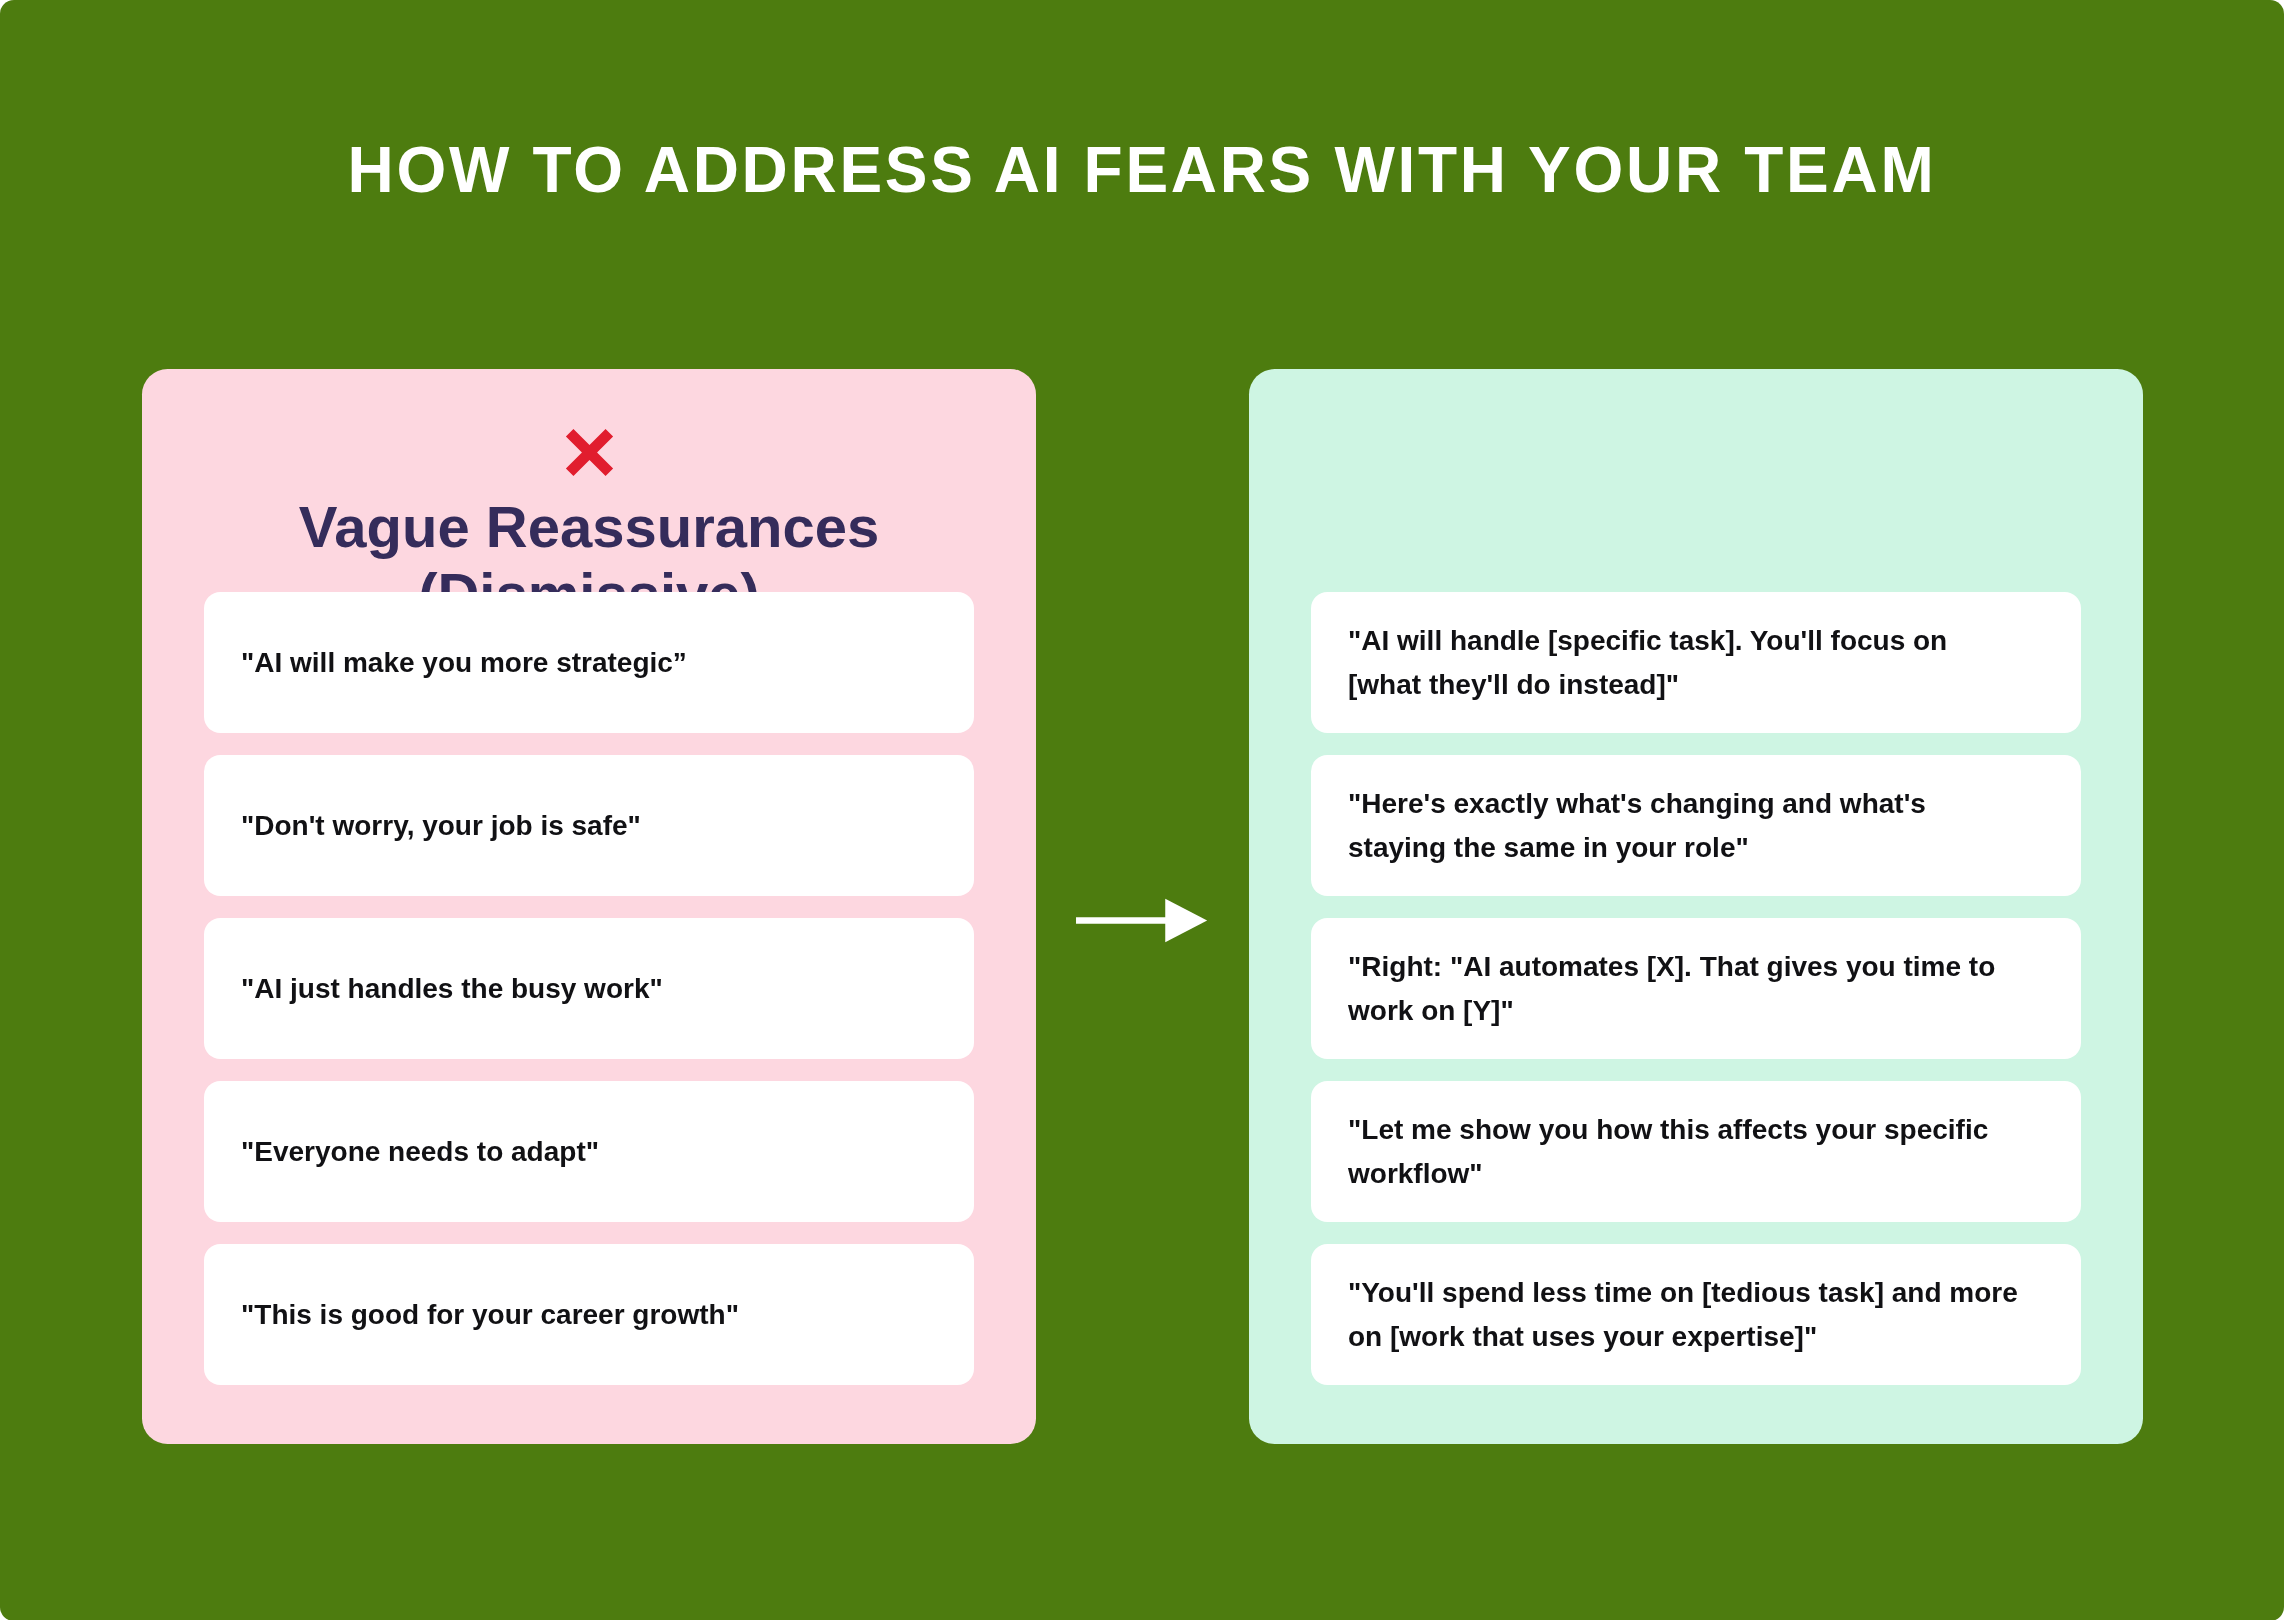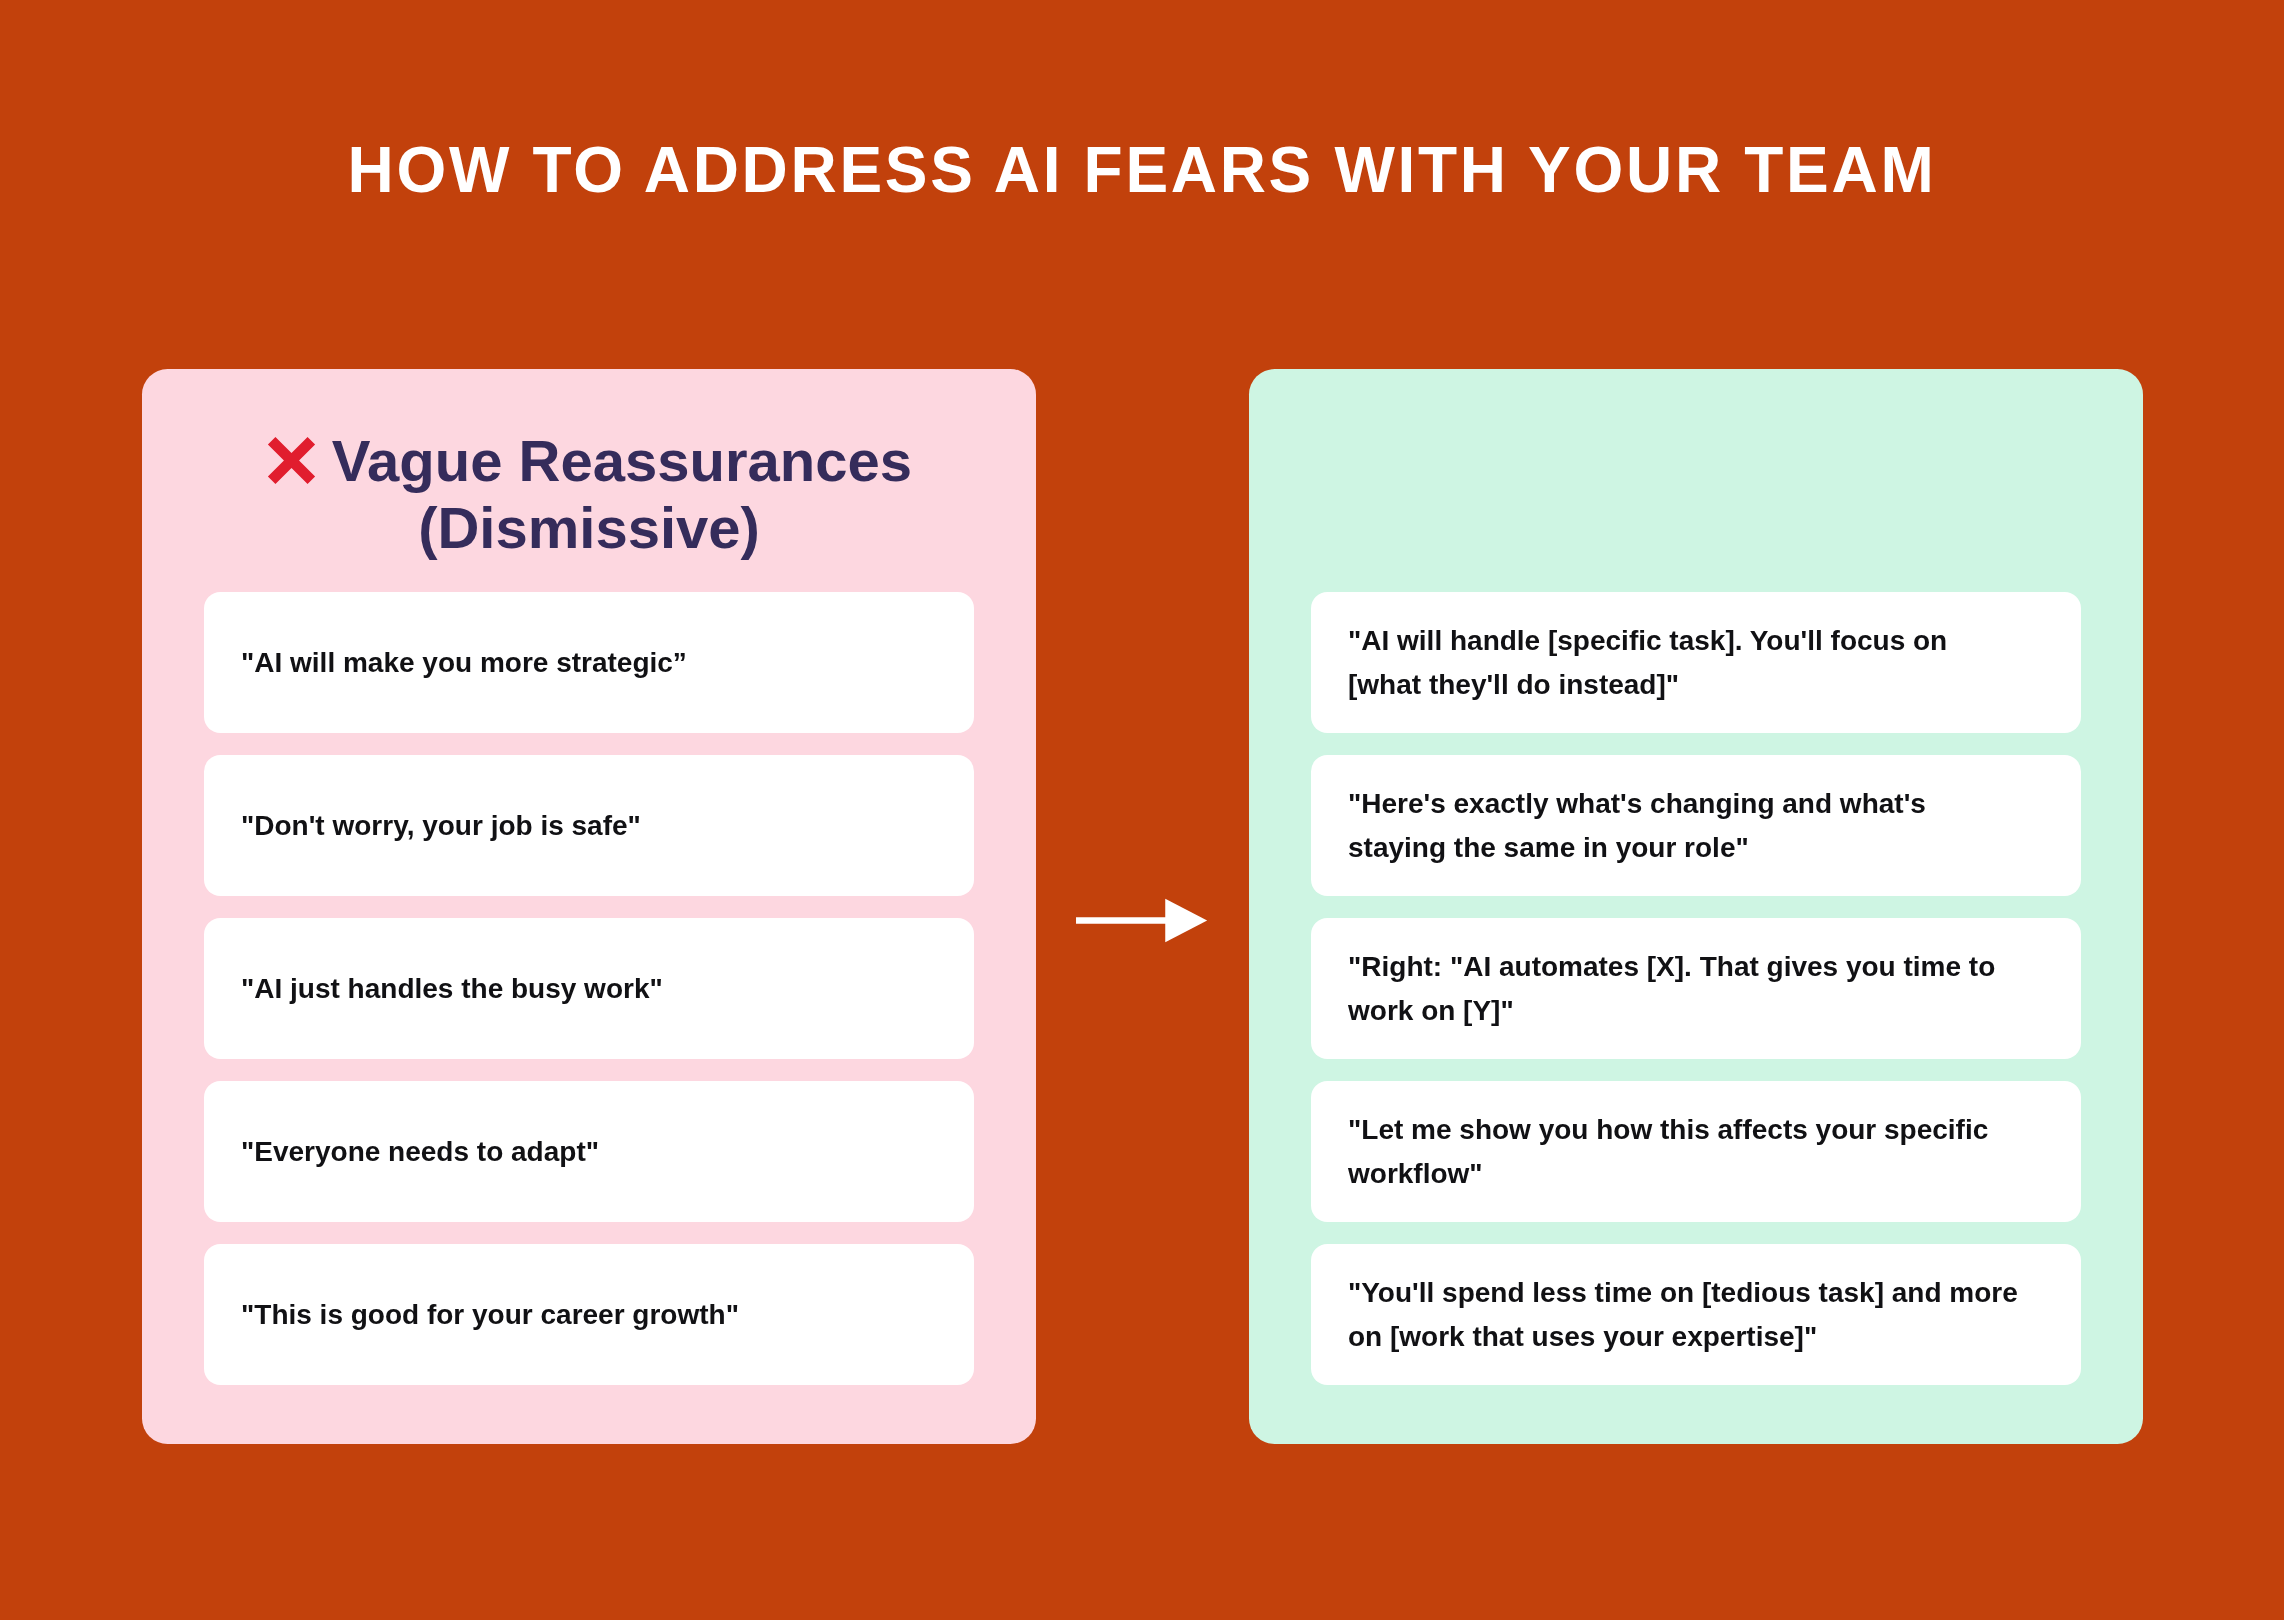--- a/index.html
+++ b/index.html
@@ -1,22 +1,23 @@
 <!DOCTYPE html>
 <html style="font-size:14.6px"><head>
 <meta charset="utf-8">
 <style>
   html, body { margin: 0; padding: 0; }
   .canvas {
     position: relative;
     width: 2284px;
     height: 1621px;
-    background: #c2410c;
+    background: #4d7c0f;
     font-family: "Liberation Sans", sans-serif;
     overflow: hidden;
+    border-radius: 14px;
   }
   .title {
     position: absolute;
     top: 133px;
     left: 0;
     width: 100%;
     text-align: center;
     color: #FFFFFF;
     font-size: 64px;
     font-weight: 700;
@@ -41,20 +42,21 @@
     font-size: 58px;
     font-weight: 700;
     line-height: 1.16;
     text-align: center;
   }
   .heading-line1 {
     display: flex;
     align-items: center;
     justify-content: center;
     gap: 14.6px;
+    flex-direction: column;
   }
   .heading-icon { width: 51px; height: 51px; flex: 0 0 auto; }
   .heading-icon svg { display: block; width: 100%; height: 100%; }
   .cards {
     position: absolute;
     top: 223px;
     left: 62px;
     right: 62px;
     display: flex;
     flex-direction: column;

